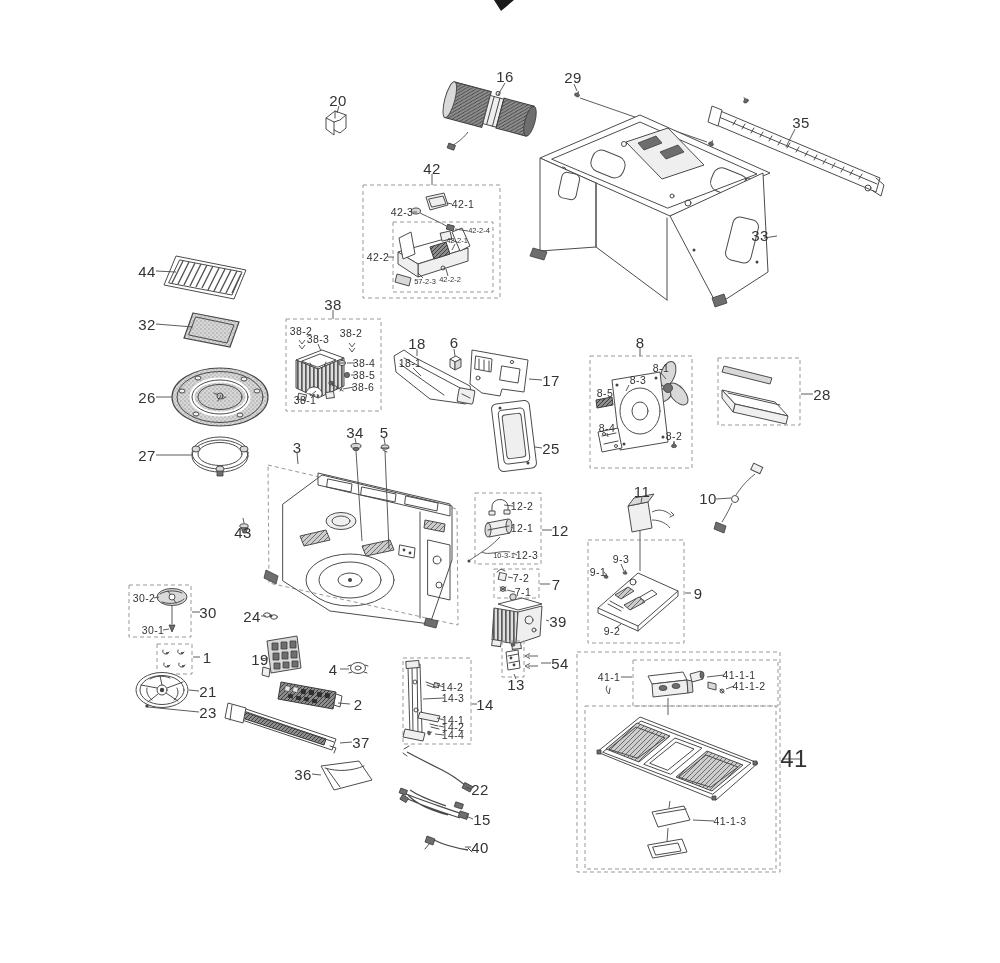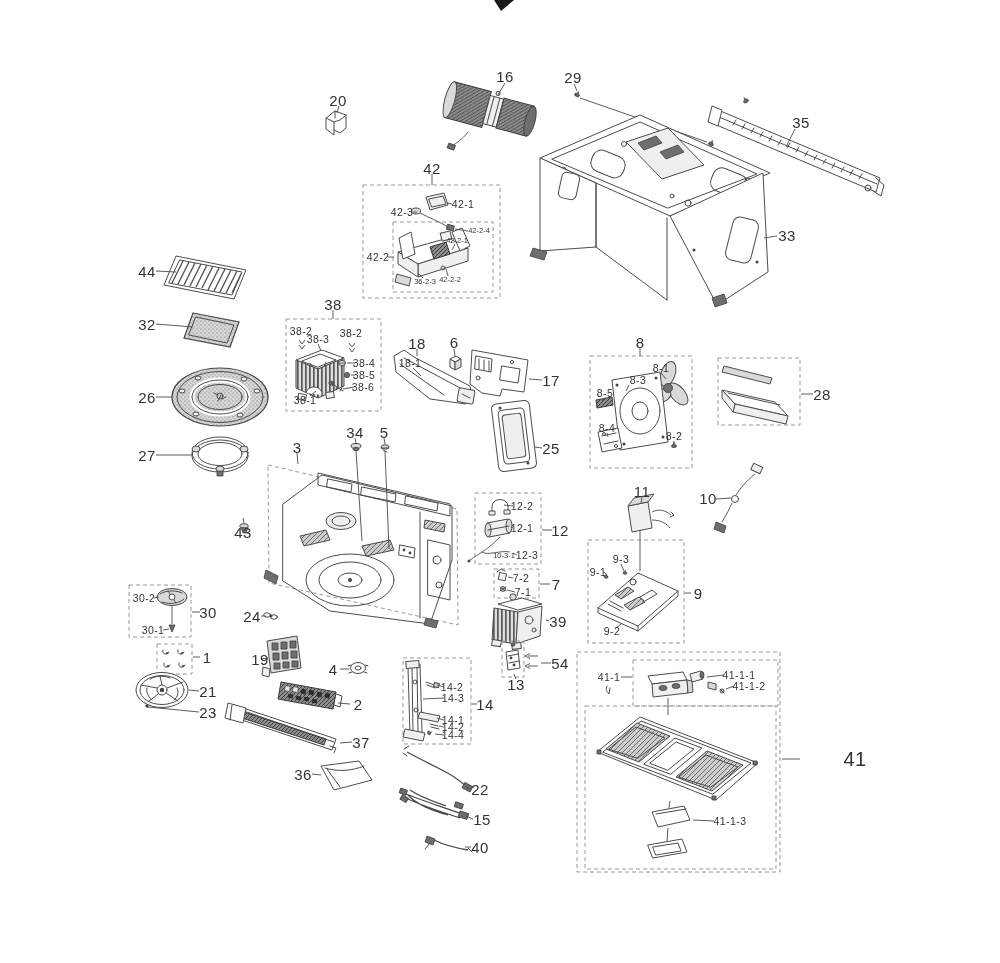--- a/index.html
+++ b/index.html
@@ -594,28 +594,28 @@
     <path d="M724 675 L707 677" class="ld"></path>
     <path d="M734 686 L726 689" class="ld"></path>
     <path d="M714 821 L693 820" class="ld"></path>
   </g>
 </svg>
 
 <div class="cl" style="left:505px;top:76px">16</div>
 <div class="cl" style="left:338px;top:100px">20</div>
 <div class="cl" style="left:573px;top:77px">29</div>
 <div class="cl" style="left:801px;top:122px">35</div>
-<div class="cl" style="left:787px;top:235px">33</div>
+<div class="cl" style="left:760px;top:235px">33</div>
 <div class="cl" style="left:432px;top:168px">42</div>
 <div class="cs" style="left:463px;top:204px">42-1</div>
 <div class="cs" style="left:402px;top:212px">42-3</div>
 <div class="cs" style="left:378px;top:257px">42-2</div>
 <div class="ct" style="left:479px;top:231px">42-2-4</div>
 <div class="ct" style="left:457px;top:241px">42-2-1</div>
-<div class="ct" style="left:425px;top:282px">36-2-3</div>
+<div class="ct" style="left:425px;top:282px">57-2-3</div>
 <div class="ct" style="left:450px;top:280px">42-2-2</div>
 <div class="cl" style="left:147px;top:271px">44</div>
 <div class="cl" style="left:147px;top:324px">32</div>
 <div class="cl" style="left:147px;top:397px">26</div>
 <div class="cl" style="left:147px;top:455px">27</div>
 <div class="cl" style="left:333px;top:304px">38</div>
 <div class="cs" style="left:301px;top:331px">38-2</div>
 <div class="cs" style="left:318px;top:339px">38-3</div>
 <div class="cs" style="left:351px;top:333px">38-2</div>
 <div class="cs" style="left:364px;top:363px">38-4</div>
@@ -669,19 +669,19 @@
 <div class="cl" style="left:482px;top:819px">15</div>
 <div class="cl" style="left:480px;top:847px">40</div>
 <div class="cs" style="left:452px;top:687px">14-2</div>
 <div class="cs" style="left:453px;top:698px">14-3</div>
 <div class="cl" style="left:485px;top:704px">14</div>
 <div class="cs" style="left:453px;top:720px">14-1</div>
 <div class="cs" style="left:453px;top:727px">14-2</div>
 <div class="cs" style="left:453px;top:735px">14-4</div>
 <div class="cl" style="left:516px;top:684px">13</div>
 <div class="cl" style="left:560px;top:663px">54</div>
-<div class="cl" style="left:855px;top:759px;font-size:20px">41</div>
+<div class="cl" style="left:794px;top:759px;font-size:24px">41</div>
 <div class="cs" style="left:609px;top:677px">41-1</div>
 <div class="cs" style="left:739px;top:675px">41-1-1</div>
 <div class="cs" style="left:749px;top:686px">41-1-2</div>
 <div class="cs" style="left:730px;top:821px">41-1-3</div>
 
 </div>
 
 </body></html>

